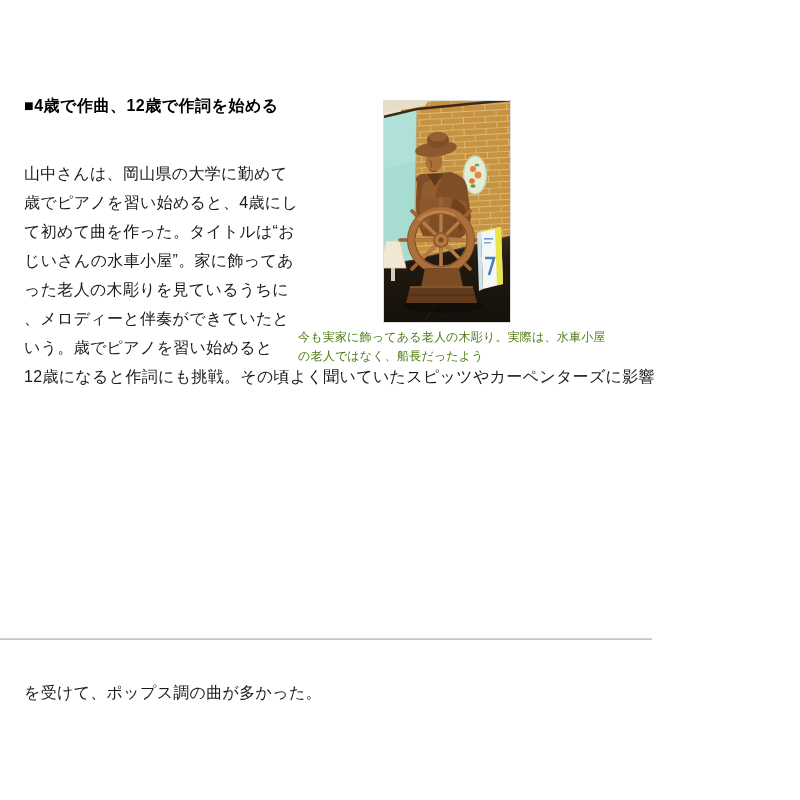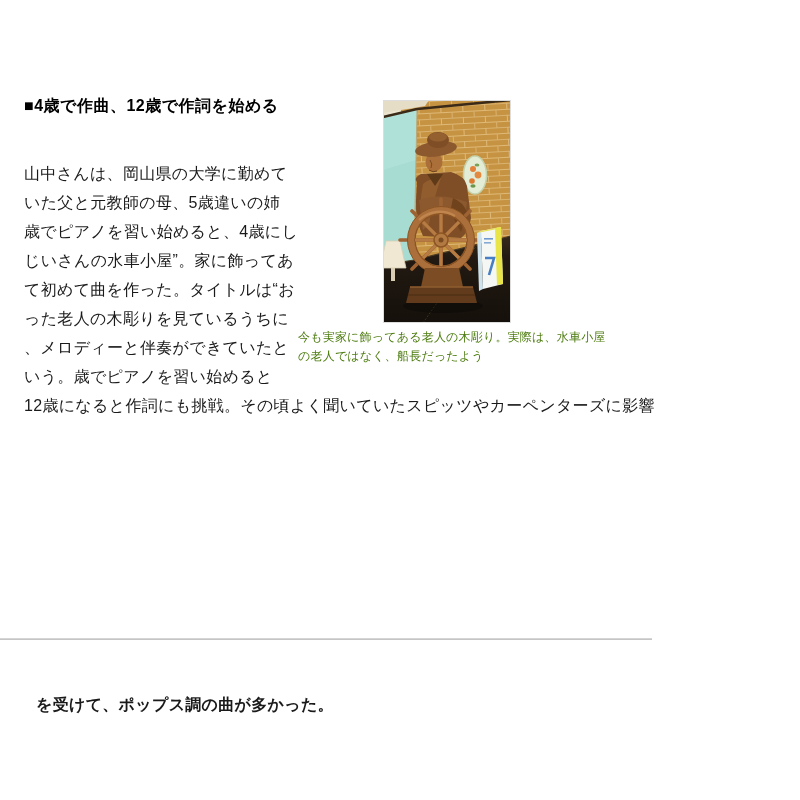--- a/index.html
+++ b/index.html
@@ -73,27 +73,26 @@
     left: 0;
     top: 638px;
     width: 652px;
     height: 2px;
     background: linear-gradient(#dcdcdc, #bdbdbd);
   }
   .paragraph-continuation {
     position: absolute;
     left: 24px;
     top: 678px;
-    margin: 12px;
+    margin: 0;
     font-size: 16px;
     line-height: 29px;
     letter-spacing: 0.3px;
     color: #1a1a1a;
     white-space: nowrap;
-    font-weight: bold;
   }
 </style>
 </head>
 <body>
 
 <div class="article">
 
   <h2 class="heading">■4歳で作曲、12歳で作詞を始める</h2>
 
   <figure class="photo-figure" style="margin:0">
@@ -213,24 +212,23 @@
     </svg>
   </figure>
 
   <div class="photo-caption">
     <div class="caption-line">今も実家に飾ってある老人の木彫り。実際は、水車小屋</div>
     <div class="caption-line">の老人ではなく、船長だったよう</div>
   </div>
 
   <div class="body-text">
     <div class="body-line">山中さんは、岡山県の大学に勤めて</div>
-    <div class="body-line">いた父と元教師の母、5歳違いの姉</div>
     <div class="body-line">歳でピアノを習い始めると、4歳にし</div>
+    <div class="body-line">て初めて曲を作った。タイトルは“お</div>
     <div class="body-line">じいさんの水車小屋”。家に飾ってあ</div>
-    <div class="body-line">て初めて曲を作った。タイトルは“お</div>
     <div class="body-line">った老人の木彫りを見ているうちに</div>
     <div class="body-line">、メロディーと伴奏ができていたと</div>
     <div class="body-line">いう。歳でピアノを習い始めると</div>
     <div class="body-line">12歳になると作詞にも挑戦。その頃よく聞いていたスピッツやカーペンターズに影響</div>
   </div>
 
   <div class="divider"></div>
 
   <p class="paragraph-continuation">を受けて、ポップス調の曲が多かった。</p>
 

